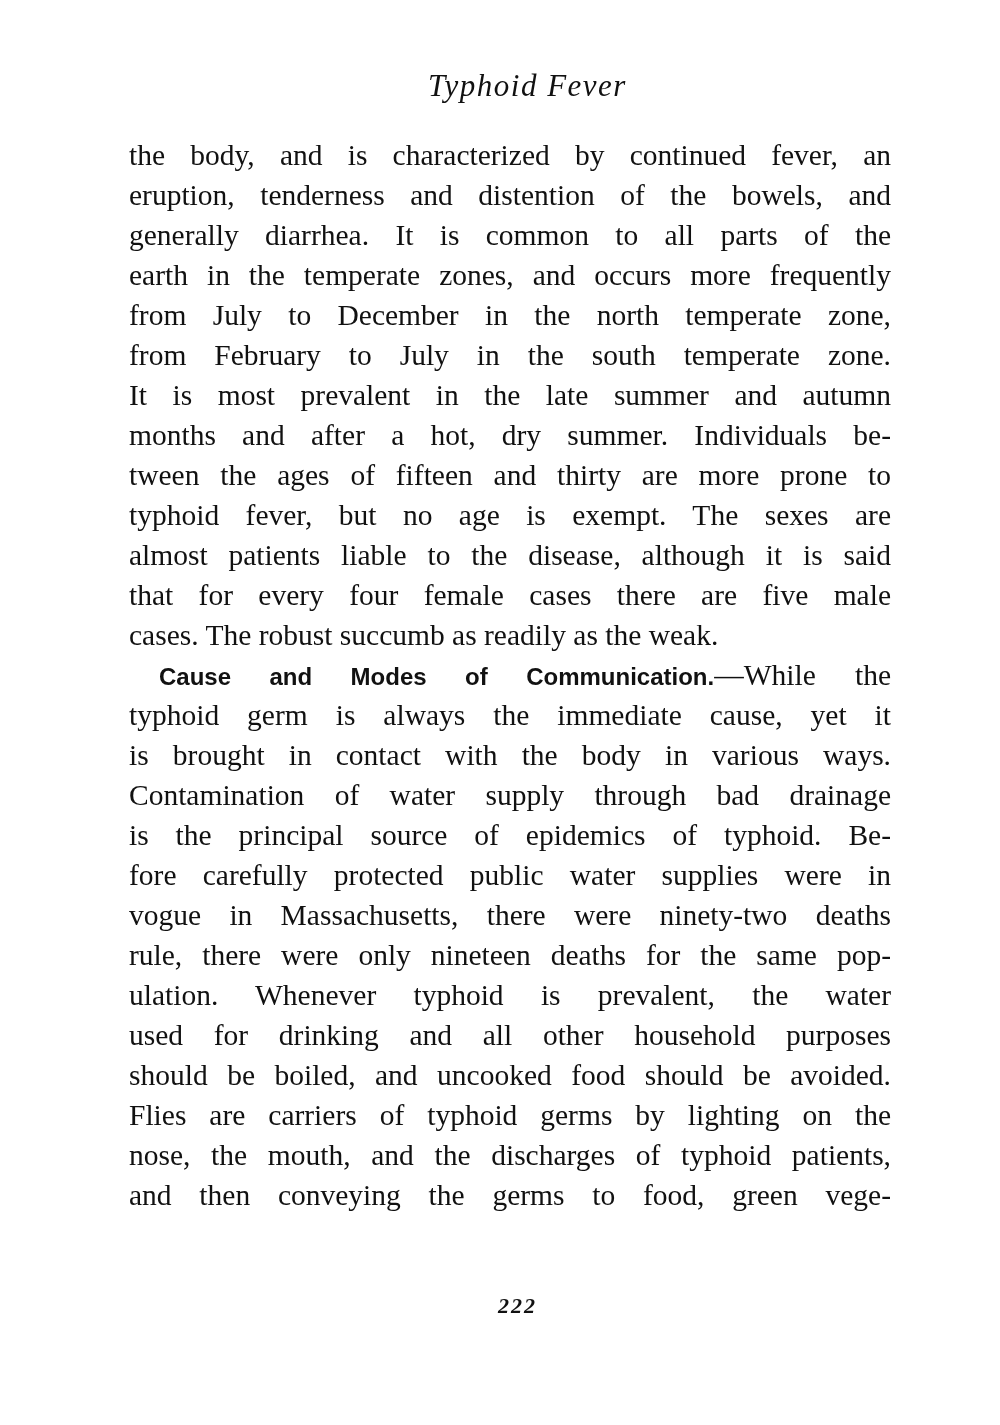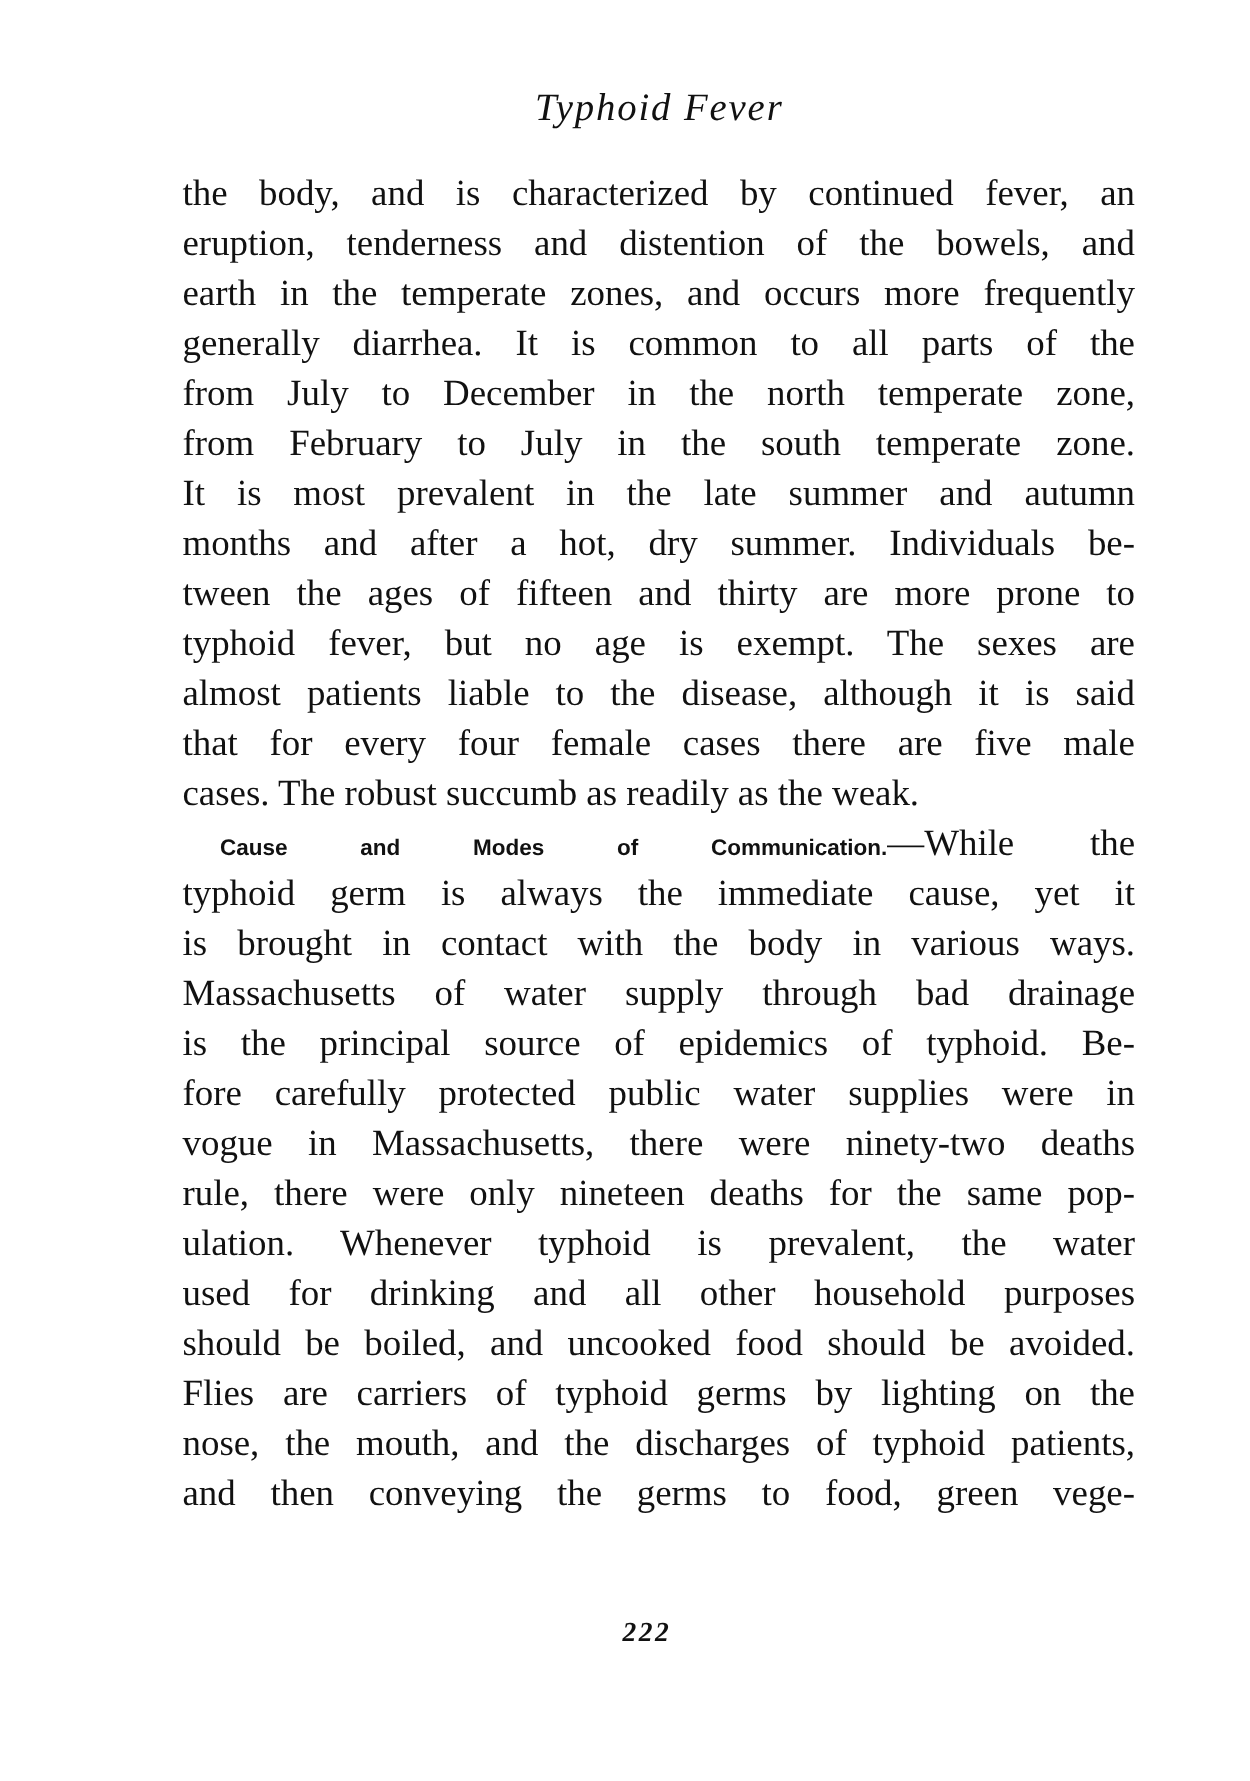--- a/index.html
+++ b/index.html
@@ -20,42 +20,42 @@
       top: 68px;
       left: 0;
       width: 1055px;
       text-align: center;
       font-style: italic;
       font-size: 31px;
       letter-spacing: 1.5px;
     }
     .text-block {
       position: absolute;
-      left: 146px;
+      left: 129px;
       top: 135px;
       width: 762px;
     }
     .line {
       height: 40px;
       line-height: 40px;
       font-size: 29.5px;
       white-space: nowrap;
       text-align: justify;
       text-align-last: justify;
     }
     .line.last {
       text-align-last: left;
     }
     .line.indent {
       padding-left: 30px;
     }
     .heading-run {
       font-family: "Liberation Sans", "DejaVu Sans", sans-serif;
       font-weight: bold;
-      font-size: 18px;
+      font-size: 24px;
     }
     .folio {
       position: absolute;
       top: 1293px;
       left: 0;
       width: 1035px;
       text-align: center;
       font-style: italic;
       font-weight: bold;
       font-size: 22px;
@@ -64,38 +64,38 @@
   </style>
 </head>
 <body>
 
 <div class="running-head">Typhoid Fever</div>
 
 <div class="text-block">
   <div>
     <div class="line">the body, and is characterized by continued fever, an</div>
     <div class="line">eruption, tenderness and distention of the bowels, and</div>
+    <div class="line">generally diarrhea.  It is common to all parts of the</div>
     <div class="line">earth in the temperate zones, and occurs more frequently</div>
-    <div class="line">generally diarrhea.  It is common to all parts of the</div>
     <div class="line">from July to December in the north temperate zone,</div>
     <div class="line">from February to July in the south temperate zone.</div>
     <div class="line">It is most prevalent in the late summer and autumn</div>
     <div class="line">months and after a hot, dry summer.  Individuals be-</div>
     <div class="line">tween the ages of fifteen and thirty are more prone to</div>
     <div class="line">typhoid fever, but no age is exempt.  The sexes are</div>
     <div class="line">almost patients liable to the disease, although it is said</div>
     <div class="line">that for every four female cases there are five male</div>
     <div class="line last">cases.  The robust succumb as readily as the weak.</div>
   </div>
 
   <div>
     <div class="line indent"><span class="heading-run">Cause and Modes of Communication.</span><span>—While the</span></div>
     <div class="line">typhoid germ is always the immediate cause, yet it</div>
     <div class="line">is brought in contact with the body in various ways.</div>
-    <div class="line">Massachusetts of water supply through bad drainage</div>
+    <div class="line">Contamination of water supply through bad drainage</div>
     <div class="line">is the principal source of epidemics of typhoid.  Be-</div>
     <div class="line">fore carefully protected public water supplies were in</div>
     <div class="line">vogue in Massachusetts, there were ninety-two deaths</div>
     <div class="line">rule, there were only nineteen deaths for the same pop-</div>
     <div class="line">ulation.  Whenever typhoid is prevalent, the water</div>
     <div class="line">used for drinking and all other household purposes</div>
     <div class="line">should be boiled, and uncooked food should be avoided.</div>
     <div class="line">Flies are carriers of typhoid germs by lighting on the</div>
     <div class="line">nose, the mouth, and the discharges of typhoid patients,</div>
     <div class="line">and then conveying the germs to food, green vege-</div>

